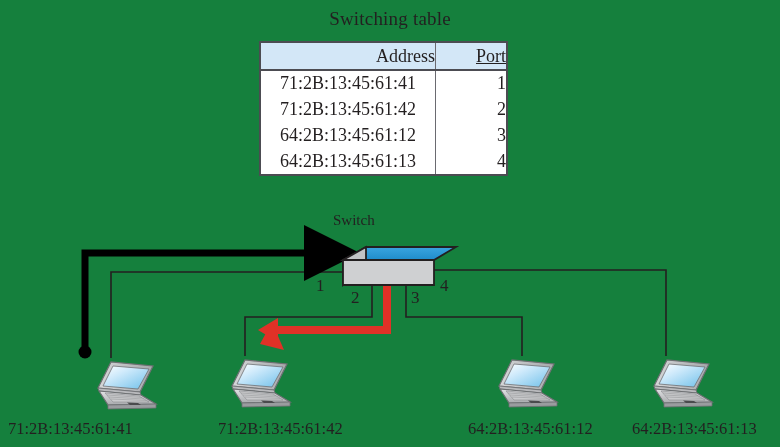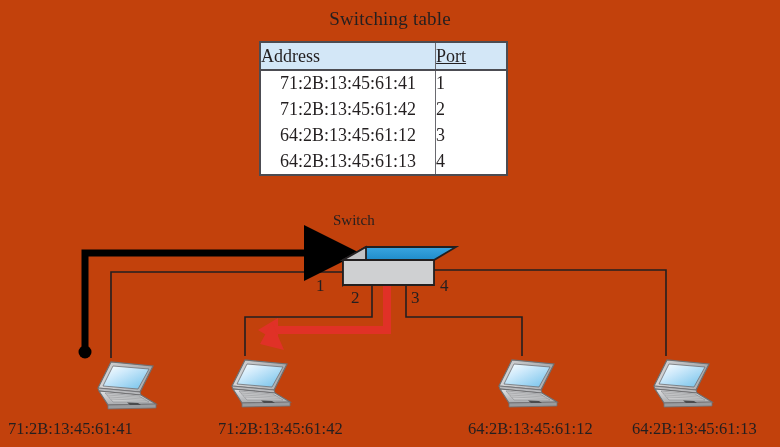--- a/index.html
+++ b/index.html
@@ -7,21 +7,21 @@
     padding: 0;
     background: #ffffff;
   }
   body {
     font-family: "Liberation Serif", "DejaVu Serif", serif;
   }
   #stage {
     position: relative;
     width: 780px;
     height: 447px;
-    background: #c2410c;
+    background: #15803d;
     overflow: hidden;
   }
 
   
   #table-title {
     position: absolute;
     left: 0;
     top: 8px;
     width: 780px;
     text-align: center;
@@ -37,21 +37,21 @@
     border-collapse: collapse;
     border: 2px solid #4c4c52;
     background: #ffffff;
   }
   #switching-table th,
   #switching-table td {
     border: 1px solid #6a6a70;
     font-weight: normal;
     font-size: 18px;
     color: #231f20;
-    text-align: left;
+    text-align: right;
     padding: 0;
     height: 25px;
     line-height: 25px;
   }
   #switching-table thead th {
     background: #d3e7f7;
     border-bottom: 2px solid #4c4c52;
     height: 26px;
     line-height: 26px;
   }

